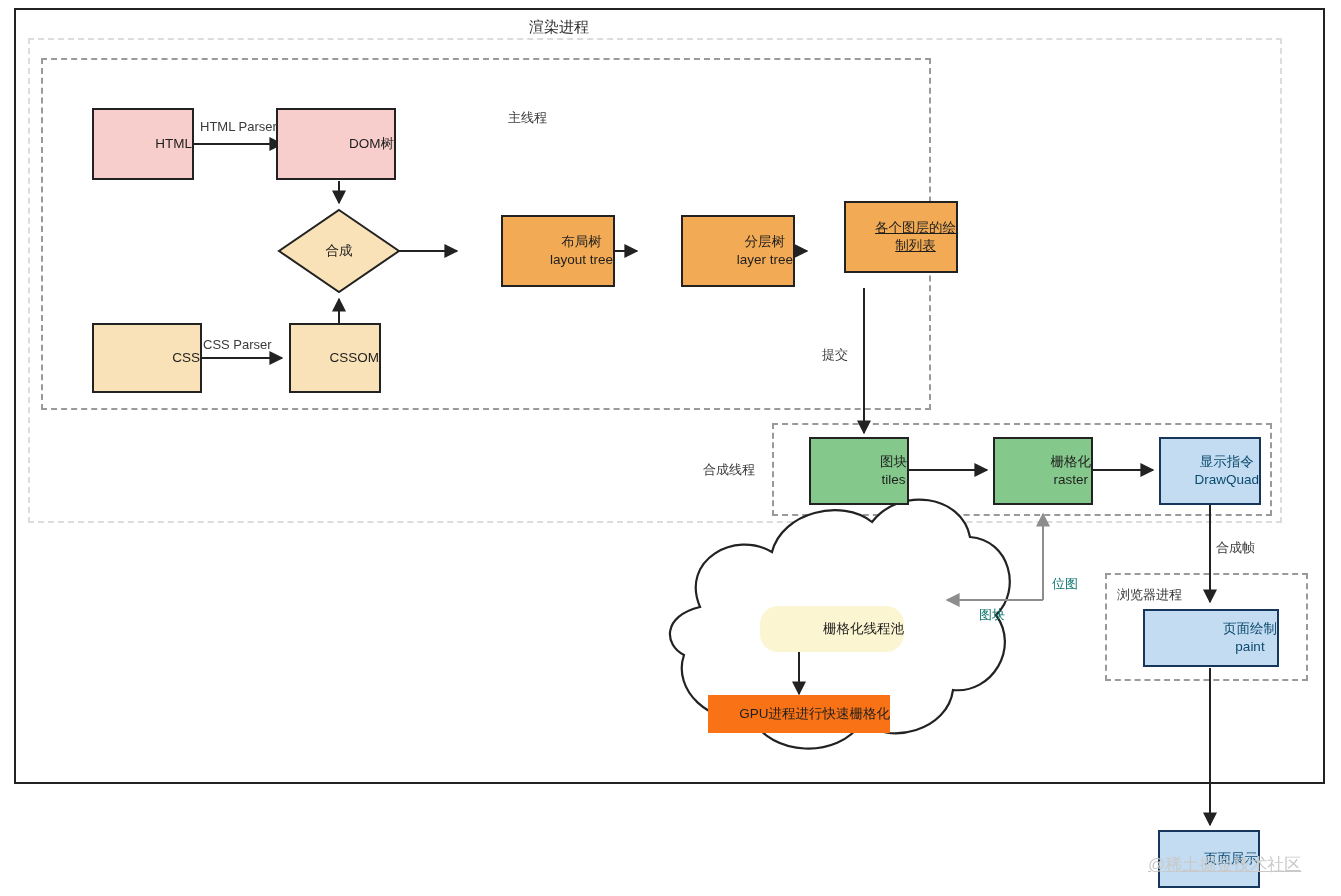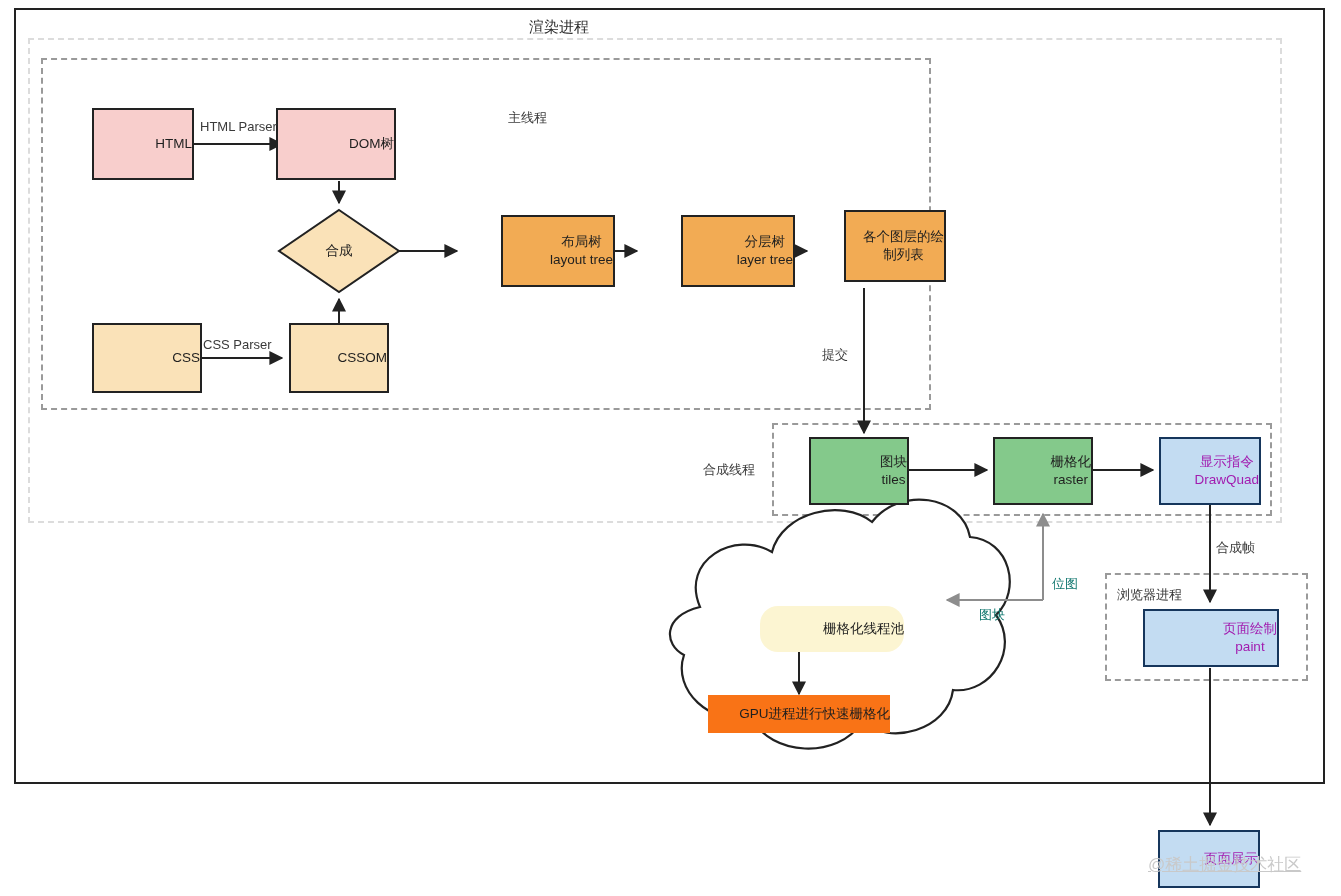--- a/index.html
+++ b/index.html
@@ -9,21 +9,21 @@
 
   .node{position:absolute;box-sizing:border-box;display:flex;align-items:center;
         justify-content:flex-end;text-align:center;line-height:1.35;color:#1f1f1f;
         font-size:13.5px;border:2px solid #222222;}
   .node span{display:block;white-space:pre-line;}
 
   .pink   {background:#f8cecc;}
   .sand   {background:#fae2b8;}
   .orange {background:#f2ab54;margin-left:37px;}
   .green  {background:#84c98b;}
-  .blue   {background:#c3dcf2;border-color:#16365c;color:#a21caf;}
+  .blue   {background:#c3dcf2;border-color:#16365c;color:#0c4a6e;}
   .cream  {background:#fcf5d2;border:none;}
   .yellow {background:#f97316;border:none;}
 
   .diamond{position:absolute;}
   .diamond .dlabel{position:absolute;left:0;top:0;width:100%;height:100%;
         display:flex;align-items:center;justify-content:center;font-size:13.5px;color:#1f1f1f;}
 
   .label{position:absolute;font-size:13px;color:#3a3a3a;white-space:nowrap;}
   .label-gray{color:#0f766e;margin-top:16px;}
 
@@ -114,39 +114,39 @@
   </div>
 
   <div class="node pink" style="left:276px;top:108px;width:120px;height:72px;">
     <span>DOM树</span>
   </div>
 
   <div class="node sand" style="left:92px;top:323px;width:110px;height:70px;">
     <span>CSS</span>
   </div>
 
-  <div class="node sand" style="left:289px;top:323px;width:100px;height:70px;">
+  <div class="node sand" style="left:289px;top:323px;width:92px;height:70px;">
     <span>CSSOM</span>
   </div>
 
   <div class="diamond" style="left:279px;top:210px;width:120px;height:82px;">
     <div class="dlabel">合成</div>
   </div>
 
   <div class="node orange" style="left:464px;top:215px;width:114px;height:72px;">
     <span>布局树
 layout tree</span>
   </div>
 
   <div class="node orange" style="left:644px;top:215px;width:114px;height:72px;">
     <span>分层树
 layer tree</span>
   </div>
 
-  <div class="node orange" style="left:807px;top:210px;width:102px;height:72px;">
+  <div class="node orange" style="left:807px;top:201px;width:114px;height:72px;text-decoration:underline;">
     <span>各个图层的绘
 制列表</span>
   </div>
 
   <div class="node green" style="left:809px;top:437px;width:100px;height:68px;">
     <span>图块
 tiles</span>
   </div>
 
   <div class="node green" style="left:993px;top:437px;width:100px;height:68px;">

